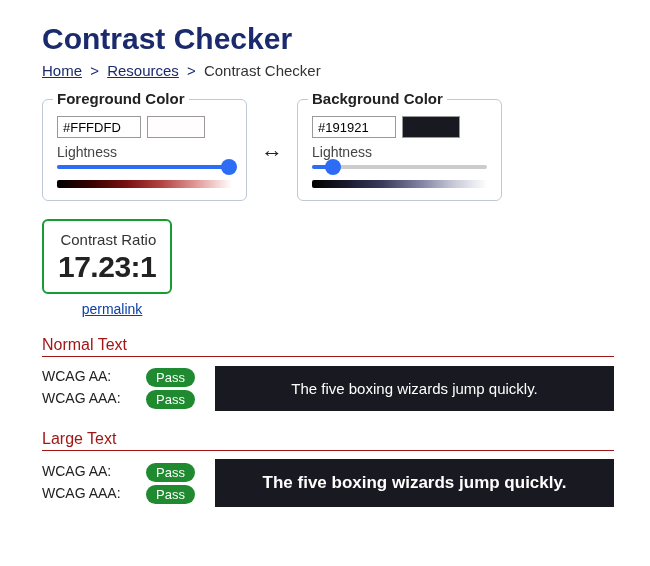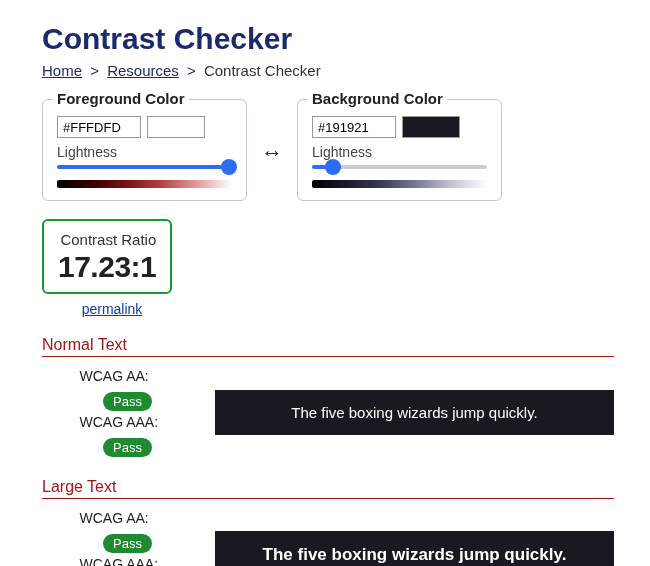--- a/index.html
+++ b/index.html
@@ -106,21 +106,21 @@
     border-bottom: 1px solid #a11616;
     padding-bottom: 2px;
     margin-bottom: 8px;
   }
   .section-body {
     display: flex;
     gap: 18px;
     align-items: center;
   }
   .wcag-rows { width: 155px; flex: 0 0 auto; }
-  .wcag-row { display: flex; align-items: center; gap: 8px; margin: 3px 0; flex-direction: column; }
+  .wcag-row { display: flex; align-items: flex-start; gap: 8px; margin: 3px 0; }
   .wcag-label { font-size: 14px; color: #222; width: 80px; }
   .pass-badge {
     background: #1f8a2f;
     color: #fff;
     font-weight: 400;
     font-size: 13px;
     padding: 2px 10px;
     border-radius: 11px;
     margin-left: 16px;
   }

